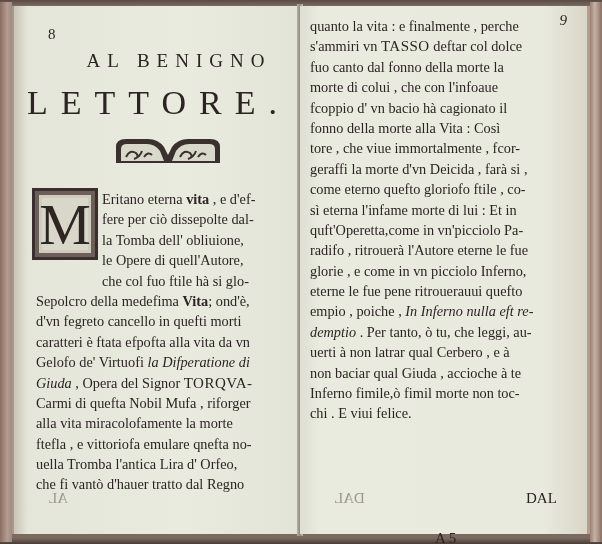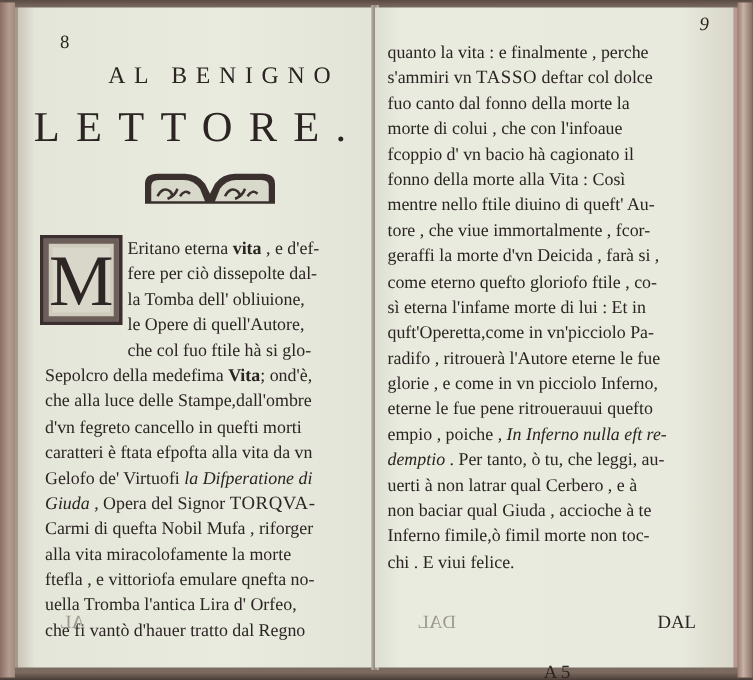--- a/index.html
+++ b/index.html
@@ -62,21 +62,21 @@
     font-family: "Liberation Serif", serif; font-size: 58px; color: #2e2624;
     box-shadow: inset 0 0 0 4px #6c5f5a, inset 0 0 0 7px #cfcbbd;
   }
   .text-block {
     position: absolute; font-size: 14.3px; line-height: 20.4px; white-space: nowrap;
     font-family: "Liberation Serif", serif;
   }
   .left-text { left: 34px; top: 183px; width: 262px; }
   .line { display: block; height: 20.4px; }
   .indent { padding-left: 66px; }
-  .right-text { left: 10px; top: 26px; width: 270px; }
+  .right-text { left: 10px; top: 10px; width: 270px; }
   .italic { font-style: italic; }
   .caps { letter-spacing: 0.5px; font-size: 15px; }
   .bold { font-weight: bold; }
   .footer-signature {
     position: absolute; font-family: "Liberation Serif", serif; font-size: 15px;
   }
   .sig { left: 135px; top: 484px; margin-top: 40px; }
   .catch { left: 226px; top: 484px; }
   .bleed {
     position: absolute; left: 34px; top: 484px; font-family: "Liberation Serif", serif;
@@ -105,21 +105,20 @@
 
     <div class="dropcap" style="left:18px;">M</div>
 
     <div class="text-block left-text" style="left:22px;" id="left-body">
         <span class="line indent"><span>Eritano eterna </span><span class="bold">vita</span><span> , e d'ef-</span></span>
         <span class="line indent"><span>fere per ciò dissepolte dal-</span></span>
         <span class="line indent"><span>la Tomba dell' obliuione,</span></span>
         <span class="line indent"><span>le Opere di quell'Autore,</span></span>
         <span class="line indent"><span>che col fuo ftile hà si glo-</span></span>
         <span class="line"><span>Sepolcro della medefima </span><span class="bold">Vita</span><span>; ond'è,</span></span>
-        <span class="line"><span>che alla luce delle Stampe,dall'ombre</span></span>
         <span class="line"><span>d'vn fegreto cancello in quefti morti</span></span>
         <span class="line"><span>caratteri è ftata efpofta alla vita da vn</span></span>
         <span class="line"><span>Gelofo de' Virtuofi </span><span class="italic">la Difperatione di</span></span>
         <span class="line"><span class="italic">Giuda</span><span> , Opera del Signor </span><span class="caps">TORQVA-</span></span>
         <span class="line"><span>Carmi di quefta Nobil Mufa , riforger</span></span>
         <span class="line"><span>alla vita miracolofamente la morte</span></span>
         <span class="line"><span>ftefla , e vittoriofa emulare qnefta no-</span></span>
         <span class="line"><span>uella Tromba l'antica Lira d' Orfeo,</span></span>
         <span class="line"><span>che fi vantò d'hauer tratto dal Regno</span></span>
       </div>
@@ -131,21 +130,20 @@
 
   <div class="page page-right">
     <div class="page-num">9</div>
     <div class="text-block right-text" id="right-body">
         <span class="line"><span>quanto la vita : e finalmente , perche</span></span>
         <span class="line"><span>s'ammiri vn </span><span class="caps">TASSO</span><span> deftar col dolce</span></span>
         <span class="line"><span>fuo canto dal fonno della morte la</span></span>
         <span class="line"><span>morte di colui , che con l'infoaue</span></span>
         <span class="line"><span>fcoppio d' vn bacio hà cagionato il</span></span>
         <span class="line"><span>fonno della morte alla Vita : Così</span></span>
-        <span class="line"><span>mentre nello ftile diuino di queft' Au-</span></span>
         <span class="line"><span>tore , che viue immortalmente , fcor-</span></span>
         <span class="line"><span>geraffi la morte d'vn Deicida , farà si ,</span></span>
         <span class="line"><span>come eterno quefto gloriofo ftile , co-</span></span>
         <span class="line"><span>sì eterna l'infame morte di lui : Et in</span></span>
         <span class="line"><span>quft'Operetta,come in vn'picciolo Pa-</span></span>
         <span class="line"><span>radifo , ritrouerà l'Autore eterne le fue</span></span>
         <span class="line"><span>glorie , e come in vn picciolo Inferno,</span></span>
         <span class="line"><span>eterne le fue pene ritrouerauui quefto</span></span>
         <span class="line"><span>empio , poiche , </span><span class="italic">In Inferno nulla eft re-</span></span>
         <span class="line"><span class="italic">demptio</span><span> . Per tanto, ò tu, che leggi, au-</span></span>

